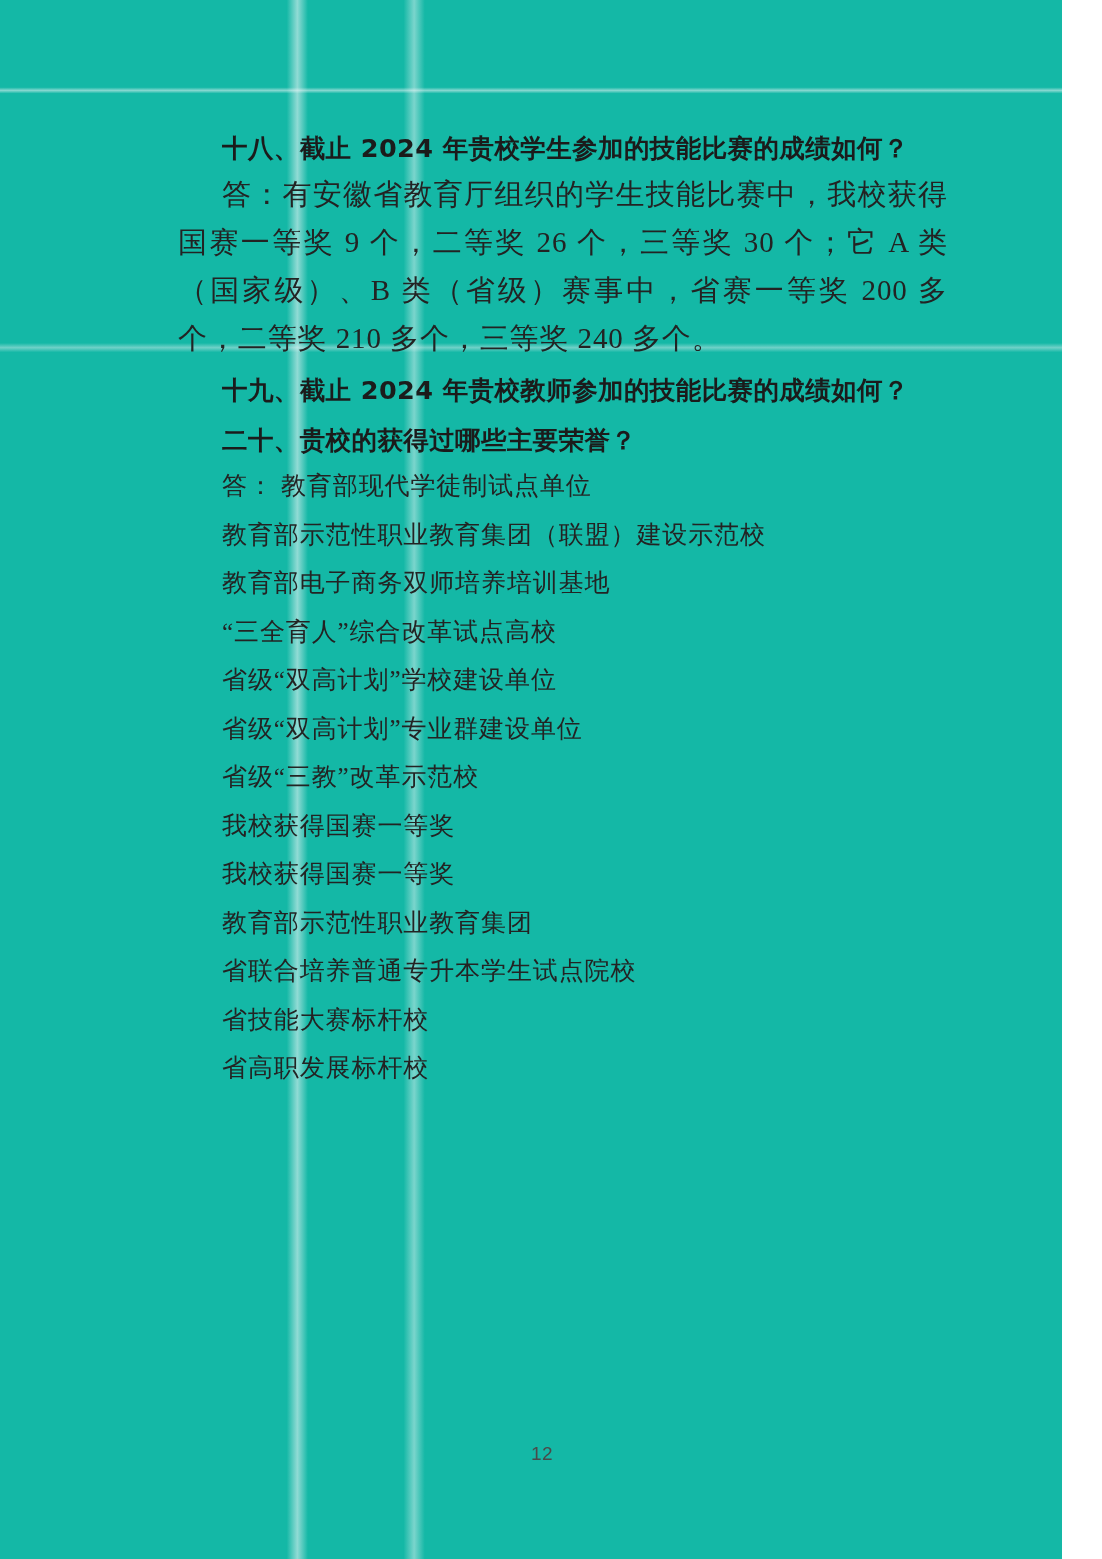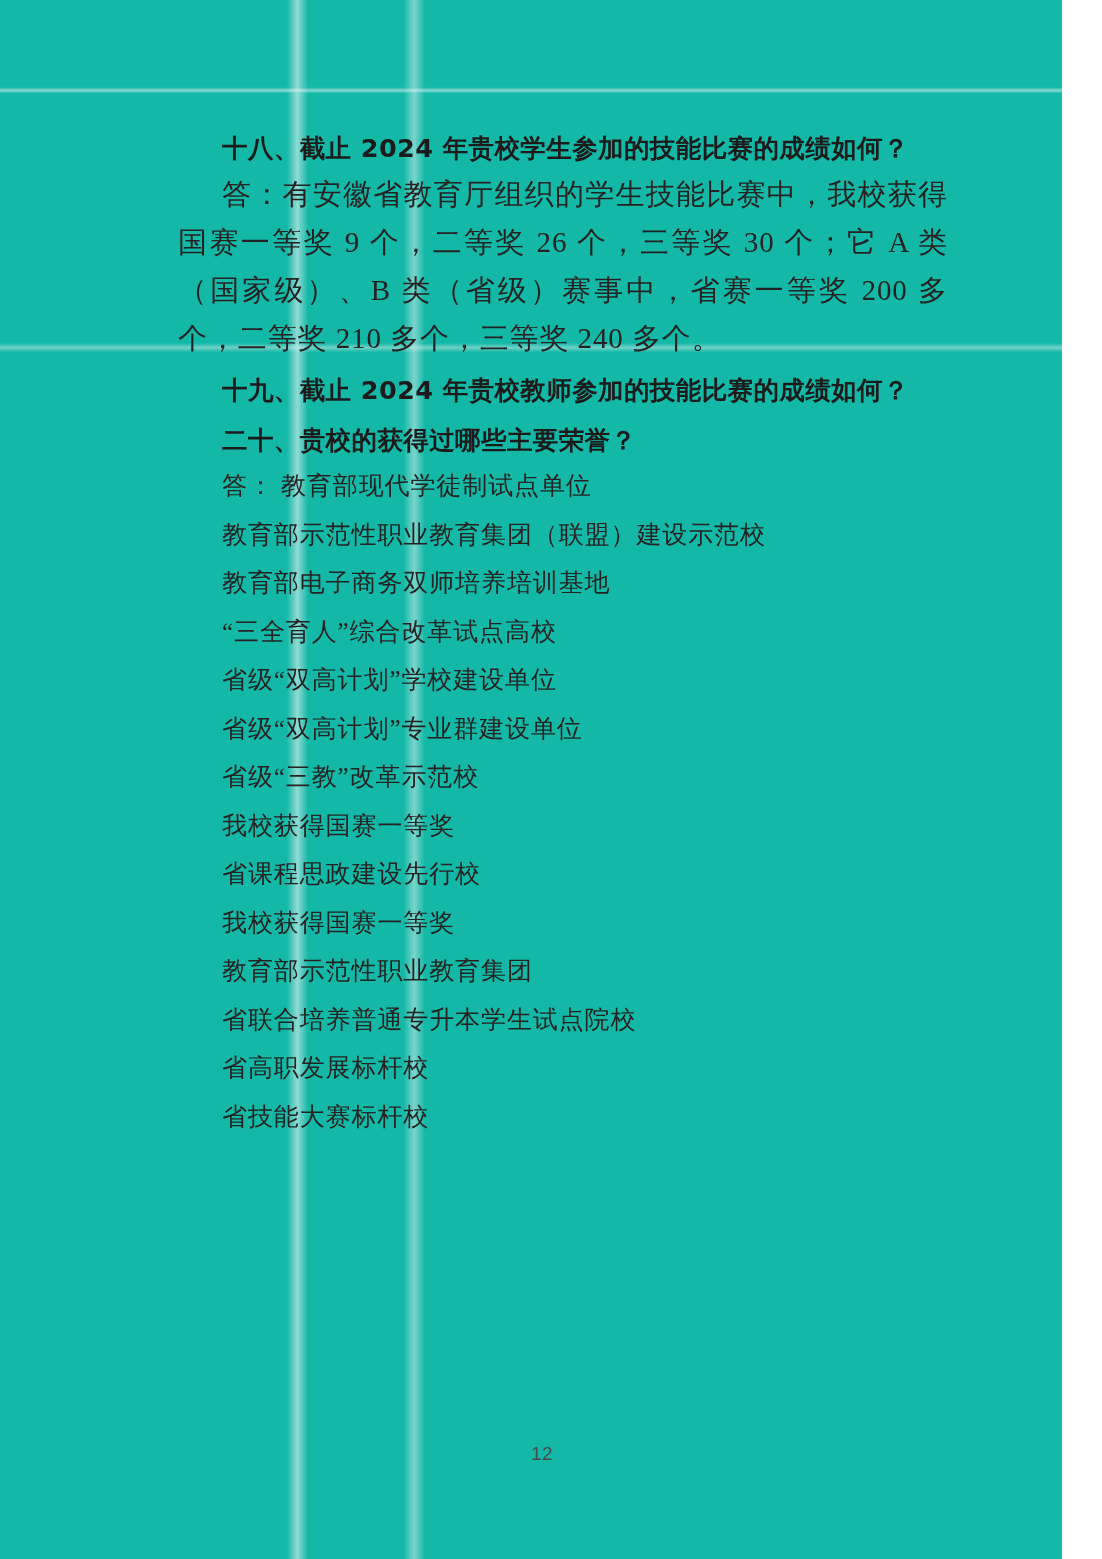--- a/index.html
+++ b/index.html
@@ -132,25 +132,24 @@
 
     <ul class="honor-list">
       <li class="honor-item first-answer">答： 教育部现代学徒制试点单位</li>
       <li class="honor-item">教育部示范性职业教育集团（联盟）建设示范校</li>
       <li class="honor-item">教育部电子商务双师培养培训基地</li>
       <li class="honor-item">“三全育人”综合改革试点高校</li>
       <li class="honor-item">省级“双高计划”学校建设单位</li>
       <li class="honor-item">省级“双高计划”专业群建设单位</li>
       <li class="honor-item">省级“三教”改革示范校</li>
       <li class="honor-item">我校获得国赛一等奖</li>
-      <li class="honor-item">省课程思政建设先行校</li>
       <li class="honor-item">我校获得国赛一等奖</li>
       <li class="honor-item">教育部示范性职业教育集团</li>
       <li class="honor-item">省联合培养普通专升本学生试点院校</li>
+      <li class="honor-item">省技能大赛标杆校</li>
       <li class="honor-item">省高职发展标杆校</li>
-      <li class="honor-item">省技能大赛标杆校</li>
     </ul>
 
   </div>
 
   <div class="page-number">12</div>
 
 </div>
 
 </body></html>

